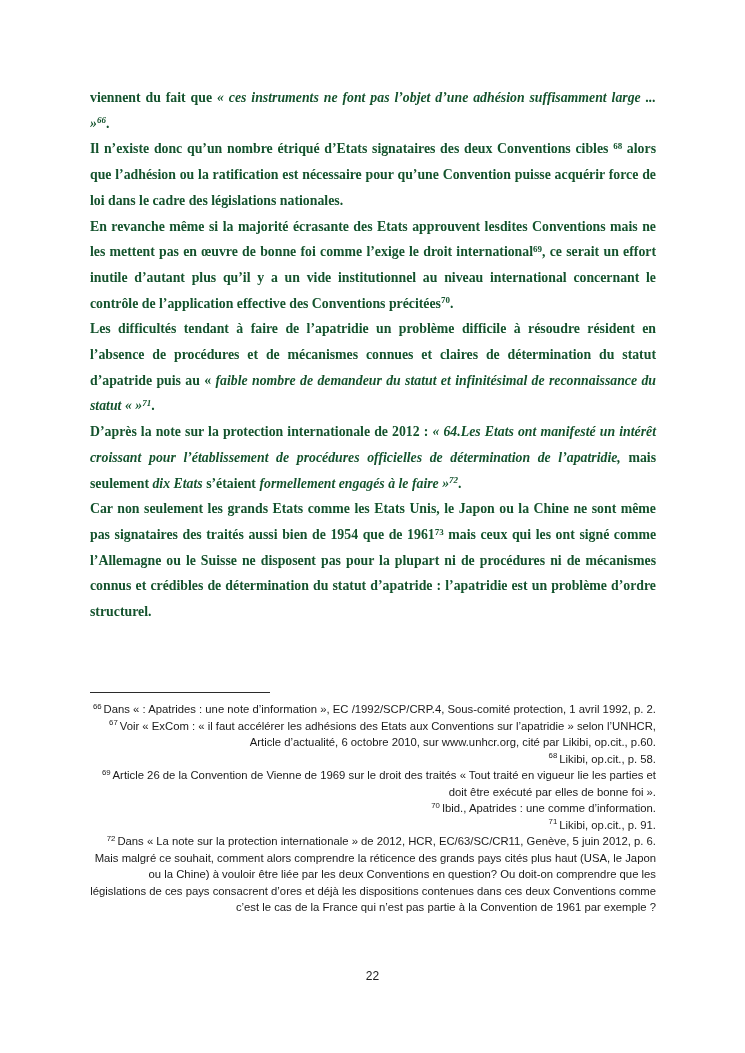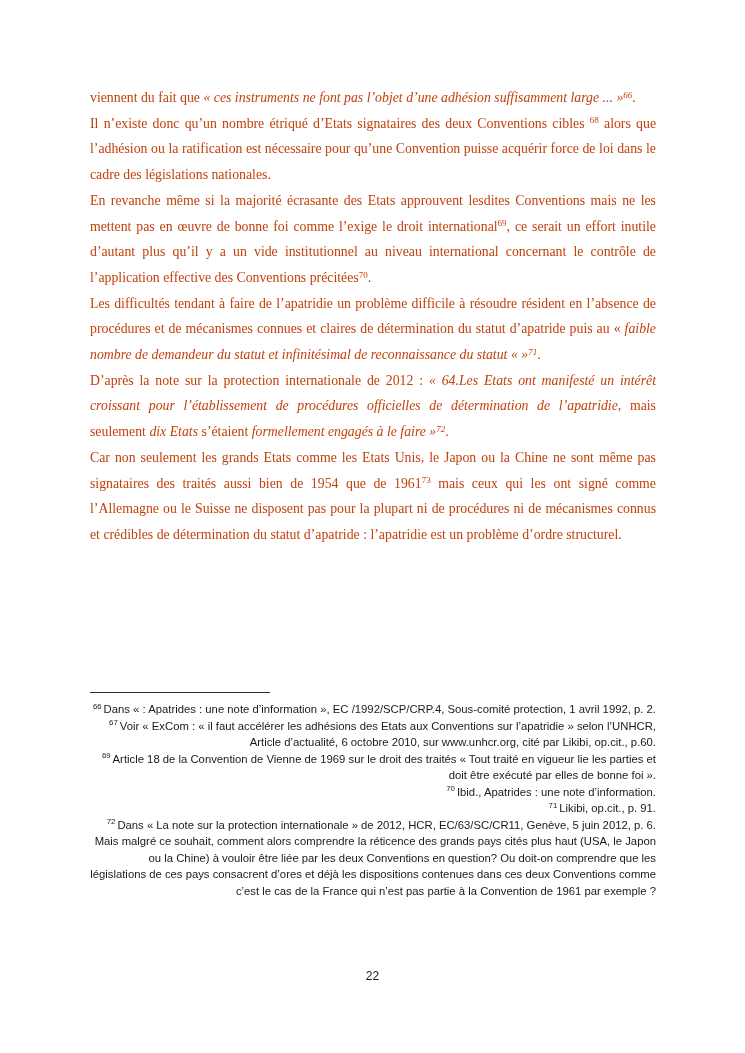--- a/index.html
+++ b/index.html
@@ -16,22 +16,23 @@
   }
   
   .body-text {
     position: absolute;
     left: 90px;
     top: 85px;
     width: 566px;
     font-family: "Liberation Serif", "DejaVu Serif", serif;
     font-size: 13.8px;
     line-height: 25.7px;
-    color: #c2410c;
+    color: #14532d;
     text-align: justify;
+    font-weight: bold;
   }
   .body-text p { margin: 0; }
   .body-text em { font-style: italic; }
   .body-text sup {
     font-size: 9px;
     line-height: 0;
     vertical-align: baseline;
     position: relative;
     top: -0.48em;
   }
@@ -84,21 +85,22 @@
       <p><span>En revanche même si la majorité écrasante des Etats approuvent lesdites Conventions mais ne les mettent pas en œuvre de bonne foi comme l’exige le droit international</span><sup>69</sup><span>, ce serait un effort inutile d’autant plus qu’il y a un vide institutionnel au niveau international concernant le contrôle de l’application effective des Conventions précitées</span><sup>70</sup><span>.</span></p>
       <p><span>Les difficultés tendant à faire de l’apatridie un problème difficile à résoudre résident en l’absence de procédures et de mécanismes connues et claires de détermination du statut d’apatride puis au « </span><em>faible nombre de demandeur du statut et infinitésimal de reconnaissance du statut « »</em><sup class="it">71</sup><span>.</span></p>
       <p><span>D’après la note sur la protection internationale de 2012 : </span><em>« 64.Les Etats ont manifesté un intérêt croissant pour l’établissement de procédures officielles de détermination de l’apatridie,</em><span> mais seulement </span><em>dix Etats</em><span> s’étaient </span><em>formellement engagés à le faire »</em><sup class="it">72</sup><span>.</span></p>
       <p><span>Car non seulement les grands Etats comme les Etats Unis, le Japon ou la Chine ne sont même pas signataires des traités aussi bien de 1954 que de 1961</span><sup>73</sup><span> mais ceux qui les ont signé comme l’Allemagne ou le Suisse ne disposent pas pour la plupart ni de procédures ni de mécanismes connus et crédibles de détermination du statut d’apatride : l’apatridie est un problème d’ordre structurel.</span></p>
     </main>
   <footer class="footnote-area">
     <div class="fn-separator"></div>
     <div class="footnotes">
         <p><sup>66</sup><span>Dans « : Apatrides : une note d’information », EC /1992/SCP/CRP.4, Sous-comité protection, 1 avril 1992, p. 2.</span></p>
         <p><sup>67</sup><span>Voir « ExCom : « il faut accélérer les adhésions des Etats aux Conventions sur l’apatridie » selon l’UNHCR, Article d’actualité, 6 octobre 2010, sur www.unhcr.org, cité par Likibi, op.cit., p.60.</span></p>
-        <p><sup>69</sup><span>Article 18 de la Convention de Vienne de 1969 sur le droit des traités « Tout traité en vigueur lie les parties et doit être exécuté par elles de bonne foi ».</span></p>
-        <p><sup>70</sup><span>Ibid., Apatrides : une note d’information.</span></p>
+        <p><sup>68</sup><span>Likibi, op.cit., p. 58.</span></p>
+        <p><sup>69</sup><span>Article 26 de la Convention de Vienne de 1969 sur le droit des traités « Tout traité en vigueur lie les parties et doit être exécuté par elles de bonne foi ».</span></p>
+        <p><sup>70</sup><span>Ibid., Apatrides : une comme d’information.</span></p>
         <p><sup>71</sup><span>Likibi, op.cit., p. 91.</span></p>
         <p><sup>72</sup><span>Dans « La note sur la protection internationale » de 2012, HCR, EC/63/SC/CR11, Genève, 5 juin 2012, p. 6.</span></p>
         <p><span>Mais malgré ce souhait, comment alors comprendre la réticence des grands pays cités plus haut (USA, le Japon ou la Chine) à vouloir être liée par les deux Conventions en question? Ou doit-on comprendre que les législations de ces pays consacrent d’ores et déjà les dispositions contenues dans ces deux Conventions comme c’est le cas de la France qui n’est pas partie à la Convention de 1961 par exemple ?</span></p>
       </div>
   </footer>
   <div class="page-number">22</div>
 </div>
 
 </body></html>

